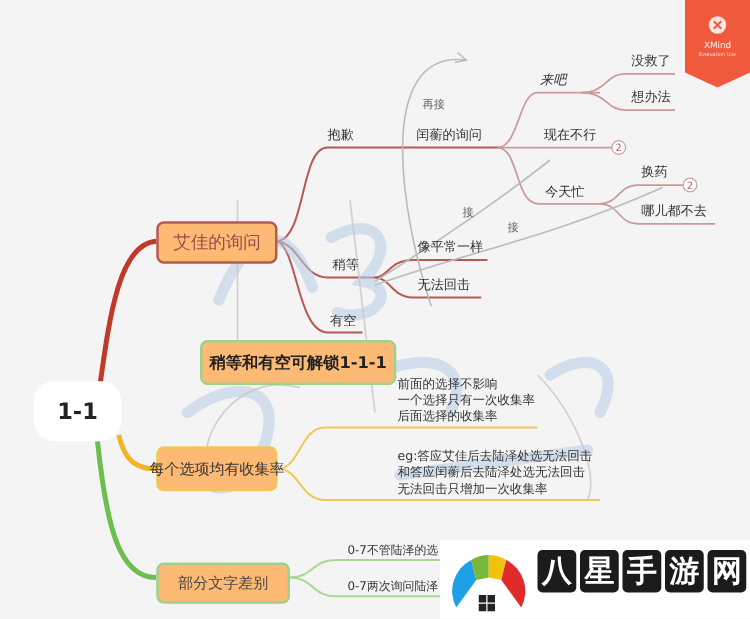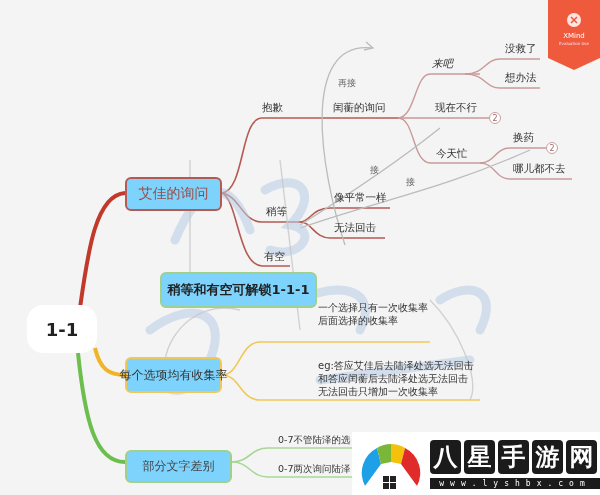--- a/index.html
+++ b/index.html
@@ -3,21 +3,21 @@
 <meta charset="utf-8">
 <style>
   html, body { margin:0; padding:0; }
   body { width:600px; height:495px; background:#f4f4f4; position:relative; overflow:hidden;
          font-family:"DejaVu Sans","Liberation Sans",sans-serif; }
   svg.links { position:absolute; left:0; top:0; width:600px; height:495px; }
   .node { position:absolute; box-sizing:border-box; display:flex; align-items:center; justify-content:center;
           white-space:nowrap; }
   .root { left:27px; top:305px; width:70px; height:48px; background:#fff; border-radius:16px;
           font-weight:bold; font-size:18px; color:#222; }
-  .main { background:#7dd3fc; border-radius:6px; font-size:13px; color:#333; border:2px solid; }
+  .main { background:#fdba74; border-radius:6px; font-size:13px; color:#333; border:2px solid; }
   .main.red { border-color:#b55a52; color:#9a4a44; }
   .main.green { border-color:#9fd08c; color:#222; font-weight:bold; }
   .main.yellow { border-color:#f0c85a; color:#333; }
   .main.green2 { border-color:#9fd08c; color:#444; }
   .lbl { position:absolute; font-size:10.5px; color:#333; white-space:nowrap; }
   .note { position:absolute; font-size:10px; line-height:13px; color:#333; white-space:nowrap; }
   .small { font-size:9px; color:#666; }
   .badge { position:absolute; width:12px; height:12px; border:1.5px solid #c9a3a3; border-radius:50%;
            background:#fff; font-size:8px; color:#a66; display:flex; align-items:center; justify-content:center; box-sizing:border-box; }
   .xmind { position:absolute; left:548px; top:0; width:52px; height:70px; }
@@ -108,20 +108,21 @@
 
 <span class="lbl small" style="left:338px;top:77px;">再接</span>
 <span class="lbl small" style="left:370px;top:164px;">接</span>
 <span class="lbl small" style="left:406px;top:176px;">接</span>
 
 <div class="node main green" style="left:116px;top:272px;width:157px;height:36px;font-size:13px;margin-left:44px;">稍等和有空可解锁1-1-1</div>
 
 <div class="node main yellow" style="left:125px;top:357px;width:97px;height:36px;font-size:12px;">每个选项均有收集率</div>
 
 <div class="note" style="left:318px;top:301px;">
+  <div>前面的选择不影响</div>
   <div>一个选择只有一次收集率</div>
   <div>后面选择的收集率</div>
 </div>
 <div class="note" style="left:318px;top:359px;">
   <div>eg:答应艾佳后去陆泽处选无法回击</div>
   <div>和答应闰蘅后去陆泽处选无法回击</div>
   <div>无法回击只增加一次收集率</div>
 </div>
 
 <div class="node main green2" style="left:125px;top:450px;width:107px;height:33px;font-size:12px;">部分文字差别</div>
@@ -150,14 +151,13 @@
     <rect x="26" y="49" width="6" height="6" fill="#222"></rect>
       <rect x="33" y="49" width="6" height="6" fill="#222"></rect>
   </svg>
   <div class="logo-chars">
     <span>八</span>
     <span>星</span>
     <span>手</span>
     <span>游</span>
     <span>网</span>
   </div>
-  <div class="logo-url">www.lyshbx.com</div>
 </div>
 
 </body></html>

